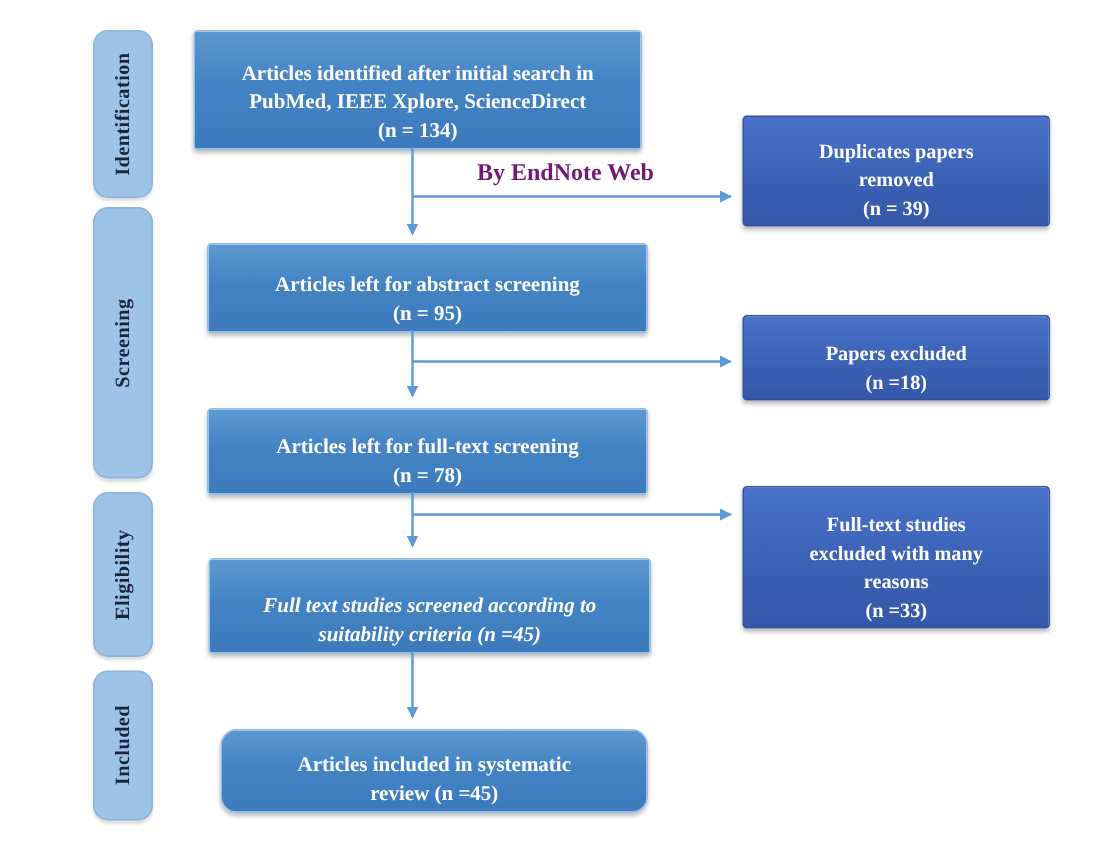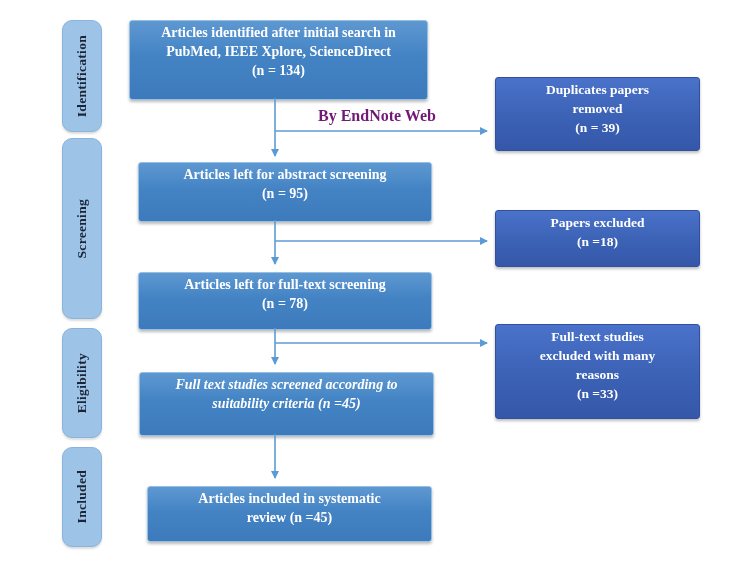--- a/index.html
+++ b/index.html
@@ -23,21 +23,21 @@
     writing-mode: vertical-rl;
     transform: rotate(180deg);
     font-weight: bold;
     font-size: 13.5px;
     letter-spacing: 0.3px;
     color: #1b2537;
     white-space: nowrap;
   }
   .mainbox, .sidebox {
     position: absolute;
-    display: flex; align-items: flex-start; justify-content: center;
+    display: flex; align-items: flex-end; justify-content: center;
     text-align: center;
     color: #ffffff;
     font-weight: bold;
     border-radius: 3px;
     box-shadow: 0 2px 3px rgba(90,90,90,0.4);
   }
   .mainbox {
     background: linear-gradient(180deg, #5e98d1 0%, #4383c4 45%, #3d7abc 100%);
     border: 1px solid #96bfe4;
     font-size: 14px;
@@ -47,21 +47,21 @@
     background: linear-gradient(180deg, #4a72ca 0%, #3c63b6 50%, #3557a9 100%);
     border: 1px solid #32509e;
     font-size: 13.5px;
     line-height: 19px;
   }
   .boxtext { white-space: pre-line; padding: 2px 8px; }
   .m1 { left:129px; top:20px;  width:297px; height:78px; }
   .m2 { left:138px; top:162px; width:292px; height:58px; }
   .m3 { left:138px; top:272px; width:292px; height:56px; }
   .m4 { left:139px; top:372px; width:293px; height:62px;font-style:italic; }
-  .m5 { left:147px; top:486px; width:283px; height:54px; }
+  .m5 { left:147px; top:486px; width:283px; height:54px;border-radius:11px; }
   .r1 { left:495px; top:77px;  width:203px; height:72px; }
   .r2 { left:495px; top:210px; width:203px; height:55px; }
   .r3 { left:495px; top:304px; width:203px; height:93px;margin-top:20px; }
   .s1 { top:20px;  height:110px; }
   .s2 { top:138px; height:179px; }
   .s3 { top:328px; height:108px; }
   .s4 { top:447px; height:98px;  }
   .arrow-label {
     position: absolute;
     left: 283px; top: 107px;

